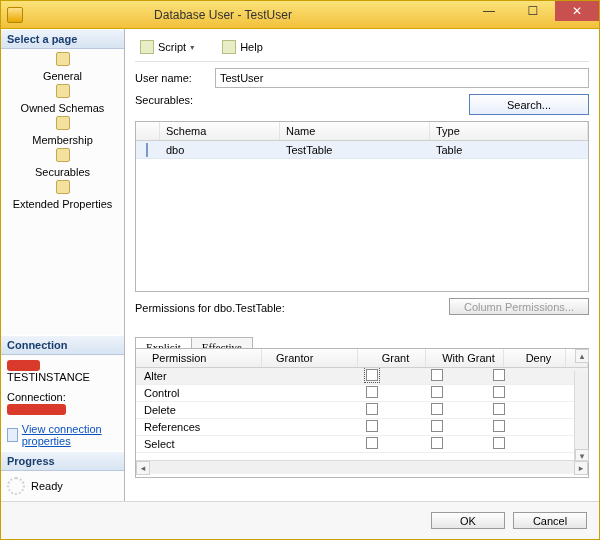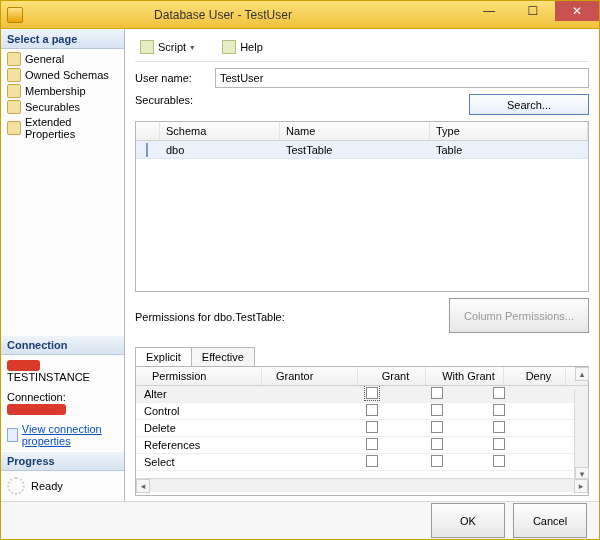--- a/index.html
+++ b/index.html
@@ -64,20 +64,21 @@
     color:#1a3e6e;
   }
   .nav {
     padding: 2px 2px 8px 2px;
   }
   .nav-item {
     display:flex; align-items:center;
     padding: 1px 4px;
     gap:4px;
     cursor:default;
+    flex-direction:column;
   }
   .nav-item .nicon{
     width:14px;height:14px;
     background:#f3e1a0;
     border:1px solid #c7a94d;
     border-radius:2px;
     flex:none;
   }
   .conn-block{ padding:4px 6px; font-size:11px; }
   .conn-label{ color:#000; }
@@ -107,21 +108,21 @@
   .tbtn .ticon{ width:14px;height:14px;background:#e9edc6;border:1px solid #b6bd80;}
   .tbtn .drop{ font-size:8px; color:#555; }
   .field-row{ display:flex; align-items:center; gap:8px; }
   .field-label{ width:72px; }
   .text-input{
     flex:1; height:20px; border:1px solid #b6b6b6; background:#fff;
     padding:2px 4px; font: inherit;
   }
   .sec-row{ display:flex; align-items:flex-start; gap:8px;}
   .btn{
-    height:35px; min-width:80px;
+    height:17px; min-width:80px;
     border:1px solid #9a9a9a;
     background:linear-gradient(#fefefe,#e7e7e7);
     font:inherit; padding:0 10px;
     cursor:default;
   }
   .btn:disabled{ color:#9a9a9a; }
   .grid{
     border:1px solid #b6b6b6;
     background:#fff;
   }
@@ -146,21 +147,22 @@
   .tabs{
     display:flex; margin-top:2px;
   }
   .tab{
     padding:3px 10px;
     border:1px solid #b6b6b6;
     background:#f6f6f6;
     border-bottom:none;
     margin-right:-1px;
     position:relative;
-    top:6px;
+    top:14px;
+    font-family:Liberation Serif, serif;
   }
   .tab.active{ background:#fff; }
   .perm-grid{
     border:1px solid #b6b6b6; background:#fff;
     height:130px;
     position:relative;
   }
   .perm-head-row{
     display:flex; background:linear-gradient(#fdfdfd,#f0f0f0);
     border-bottom:1px solid #cfcfcf;

